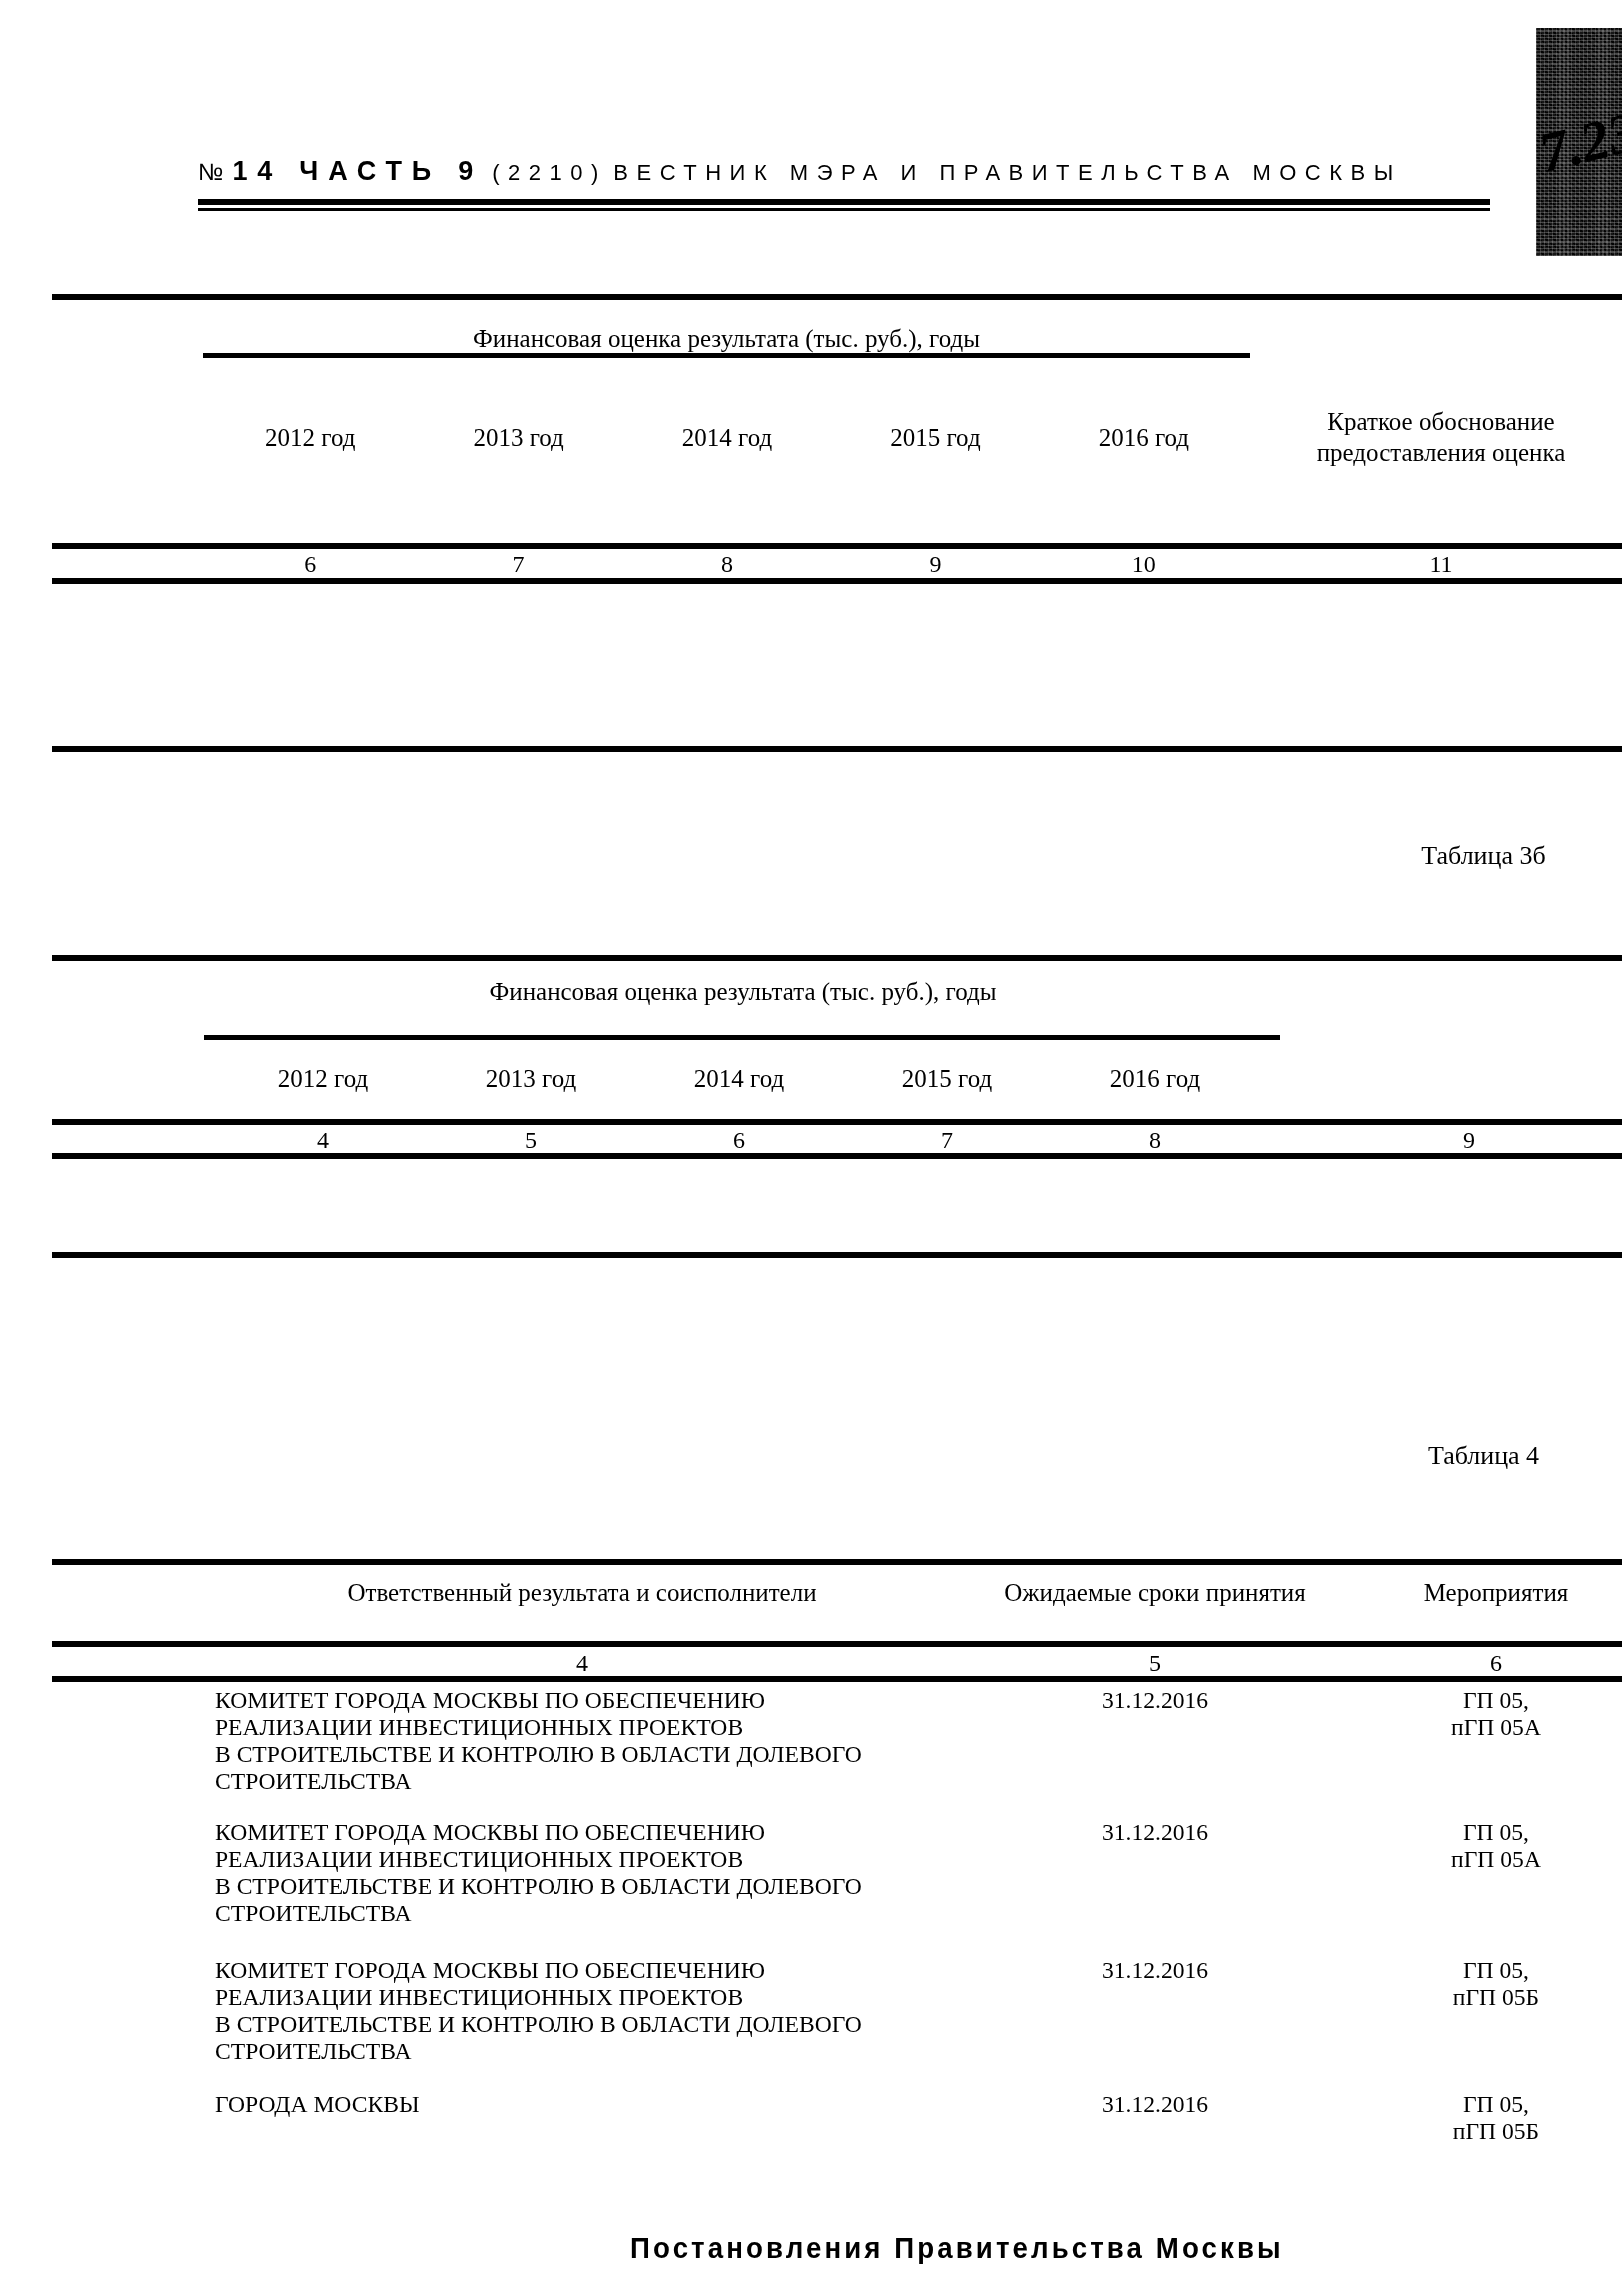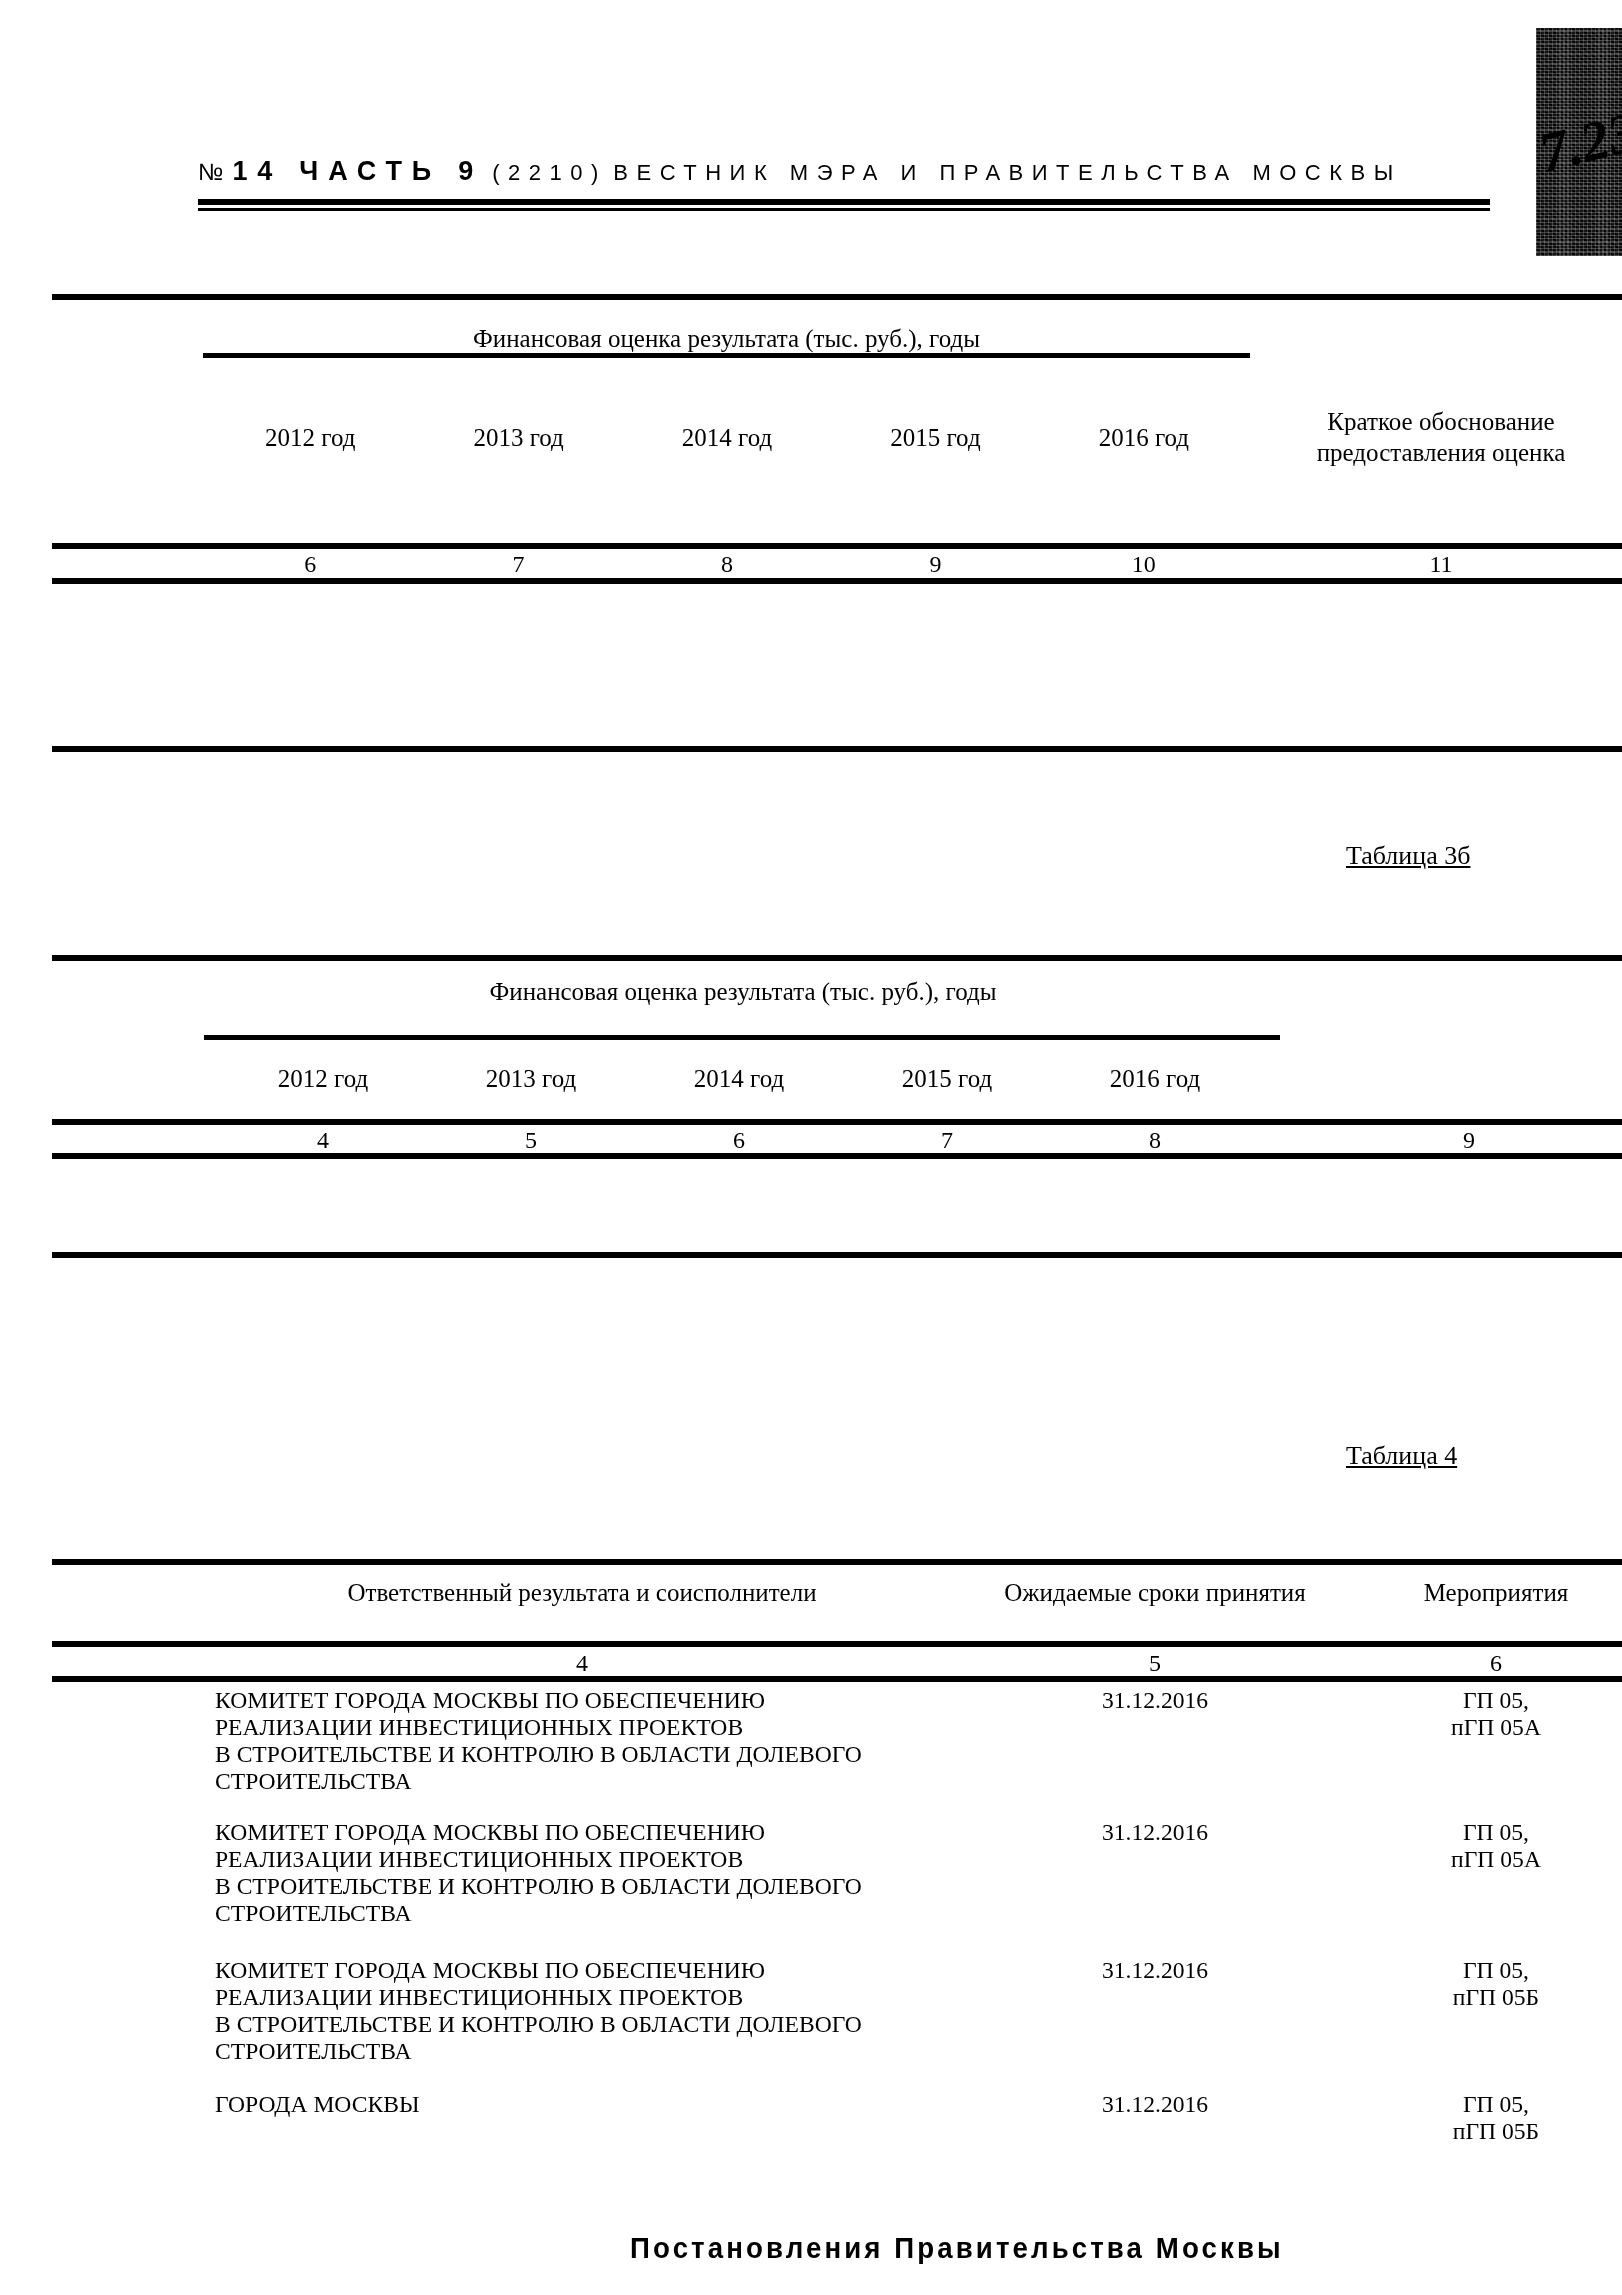--- a/index.html
+++ b/index.html
@@ -9,21 +9,21 @@
     height:2295px;
     background:#ffffff;
     color:#000;
     font-family:"Liberation Serif", serif;
     overflow:hidden;
     margin-left:36px;
   }
   .rule{position:absolute;background:#000;}
   .abs{position:absolute;}
   .center{text-align:center;}
-  .right{text-align:left;text-decoration:underline;}
+  .right{text-align:center;}
 
   
   .masthead{
     position:absolute;left:162px;top:156px;width:1348px;
     white-space:nowrap;
     font-family:"Liberation Sans", sans-serif;
   }
   .masthead .no-sign{font-size:23.6px;letter-spacing:2.6px;}
   .masthead .issue{font-weight:bold;font-size:27px;letter-spacing:9.8px;margin-left:6.5px;}
   .masthead .code{font-size:22px;letter-spacing:8.5px;margin-left:9.2px;font-weight:normal;}

